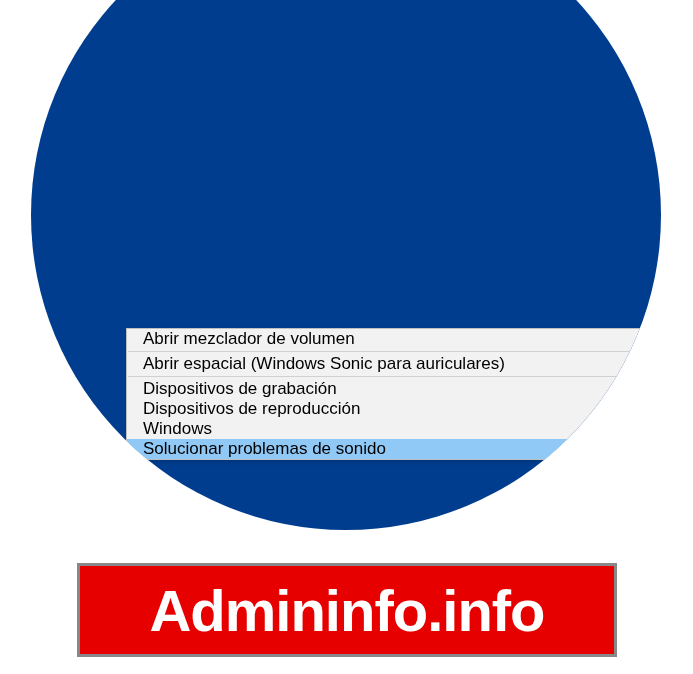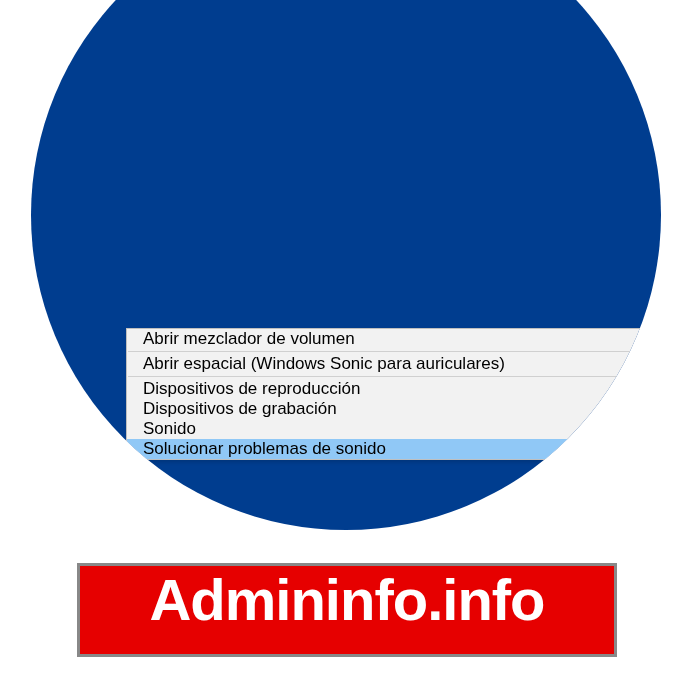--- a/index.html
+++ b/index.html
@@ -51,41 +51,42 @@
     }
     .watermark-banner {
       position: absolute;
       top: 563px;
       left: 77px;
       width: 540px;
       height: 94px;
       background: #e60000;
       border: 3px solid #888888;
       display: flex;
+      align-items: center;
       justify-content: center;
     }
     .watermark-text {
       color: #ffffff;
       font-size: 58px;
       font-weight: bold;
       font-family: Arial, sans-serif;
       letter-spacing: -1px;
     }
   </style>
 </head>
 <body>
 
 <div class="circle-container">
   <div class="context-menu">
     <div class="menu-item">Abrir mezclador de volumen</div>
     <div class="menu-separator"></div>
     <div class="menu-item">Abrir espacial (Windows Sonic para auriculares)</div>
     <div class="menu-separator"></div>
+    <div class="menu-item">Dispositivos de grabación</div>
     <div class="menu-item">Dispositivos de reproducción</div>
-    <div class="menu-item">Dispositivos de grabación</div>
-    <div class="menu-item">Sonido</div>
+    <div class="menu-item">Windows</div>
     <div class="menu-item highlighted">Solucionar problemas de sonido</div>
   </div>
 </div>
 
 <div class="watermark-banner">
   <span class="watermark-text">Admininfo.info</span>
 </div>
 
 </body></html>

